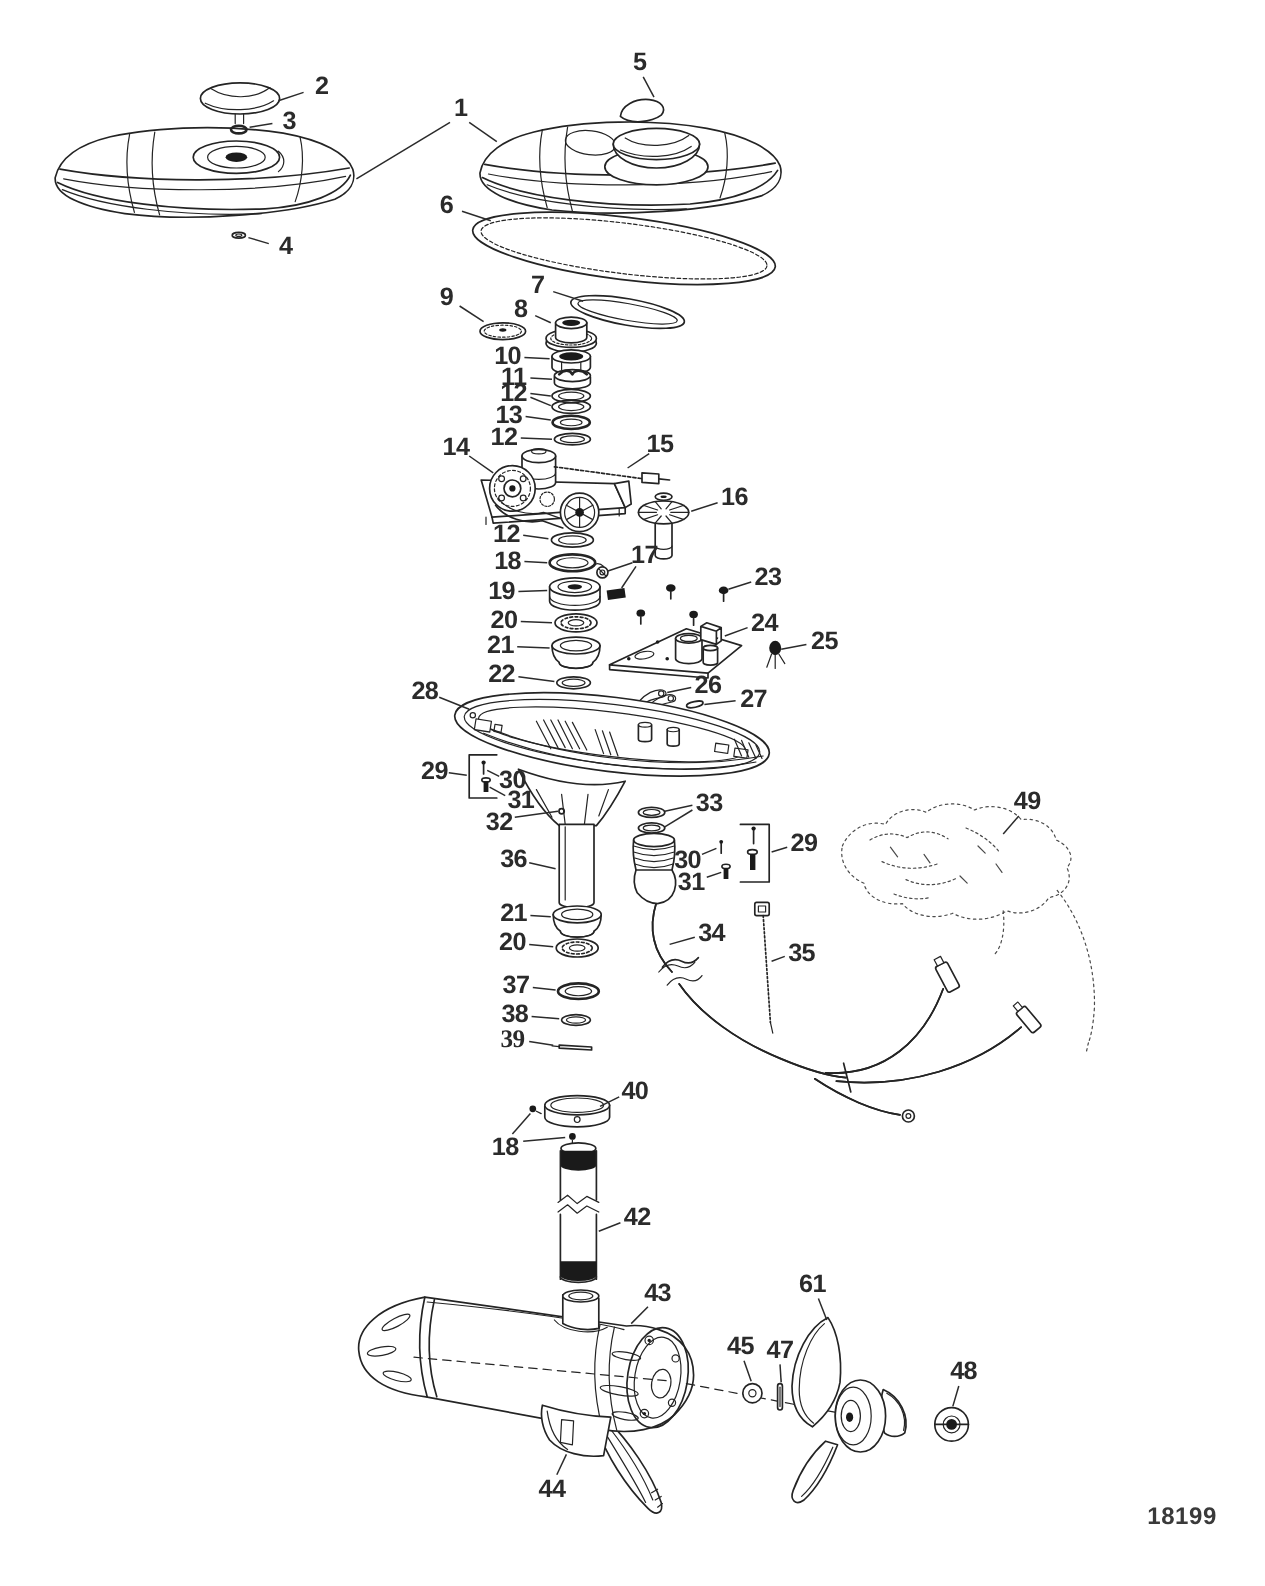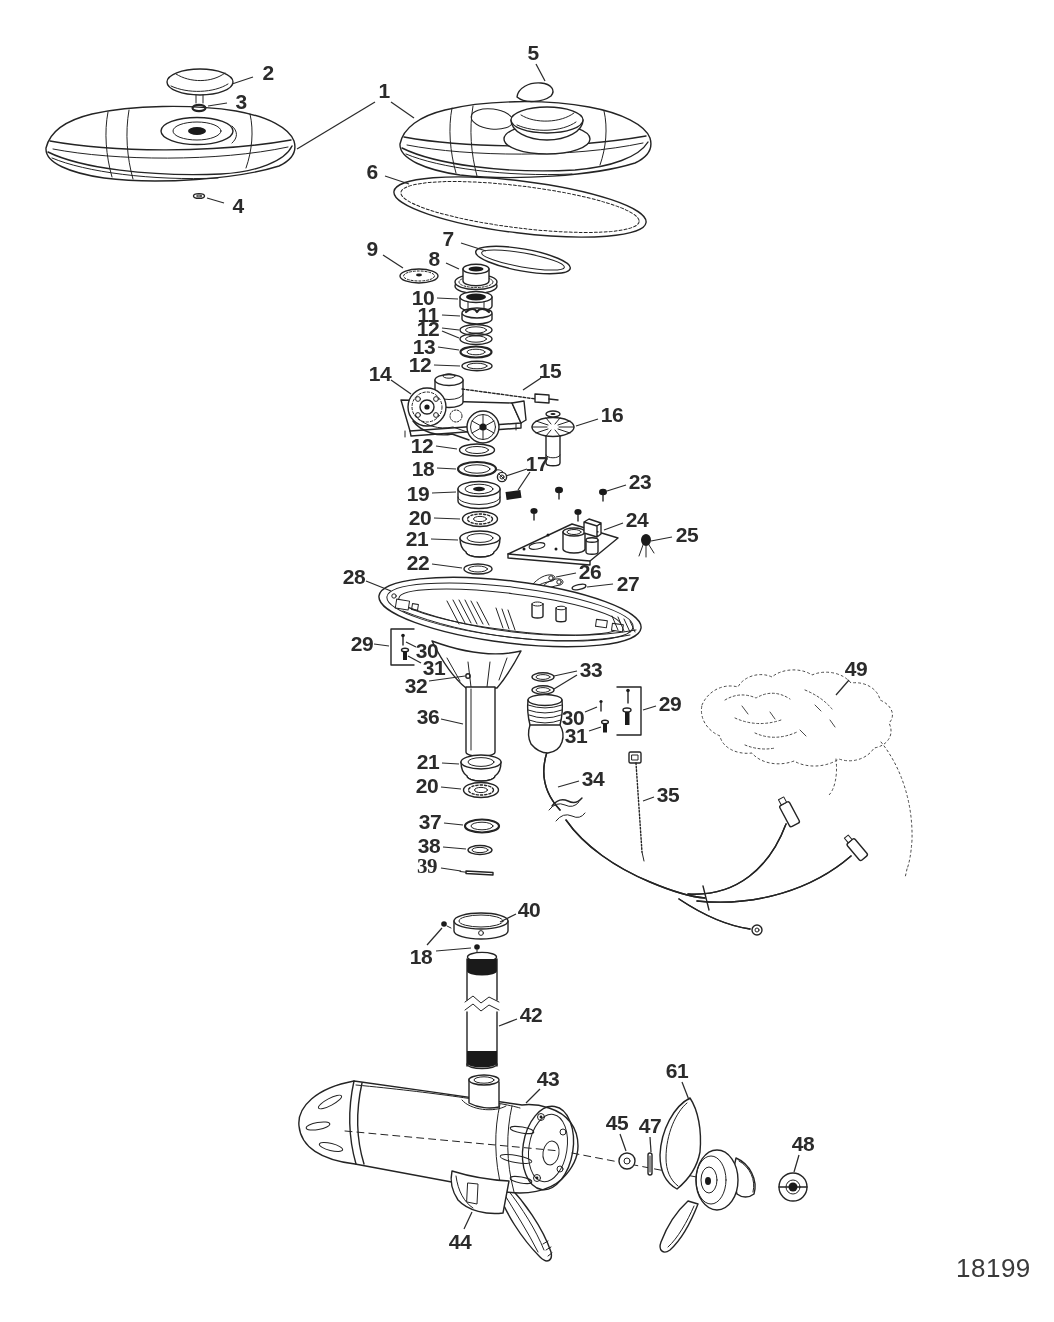--- a/index.html
+++ b/index.html
@@ -10,21 +10,21 @@
   #artwork path,#artwork ellipse,#artwork circle,#artwork line,#artwork rect,#artwork polyline{
     fill:none;stroke:#242424;stroke-width:1.4;stroke-linecap:round;stroke-linejoin:round;}
   #artwork .fw{fill:#ffffff;}
   #artwork .fd{fill:#1a1a1a;stroke:none;}
   #artwork .thin{stroke-width:1;}
   #artwork .thick{stroke-width:2.2;}
   #artwork .sk{stroke:#4a4a4a;stroke-width:1;}
   #leader-lines line{stroke:#2b2b2b;stroke-width:1.25;}
   .callout{position:absolute;transform:translate(-50%,-50%);font-weight:bold;font-size:21px;
     color:#2b2b2b;line-height:1;letter-spacing:-0.5px;white-space:nowrap;}
-  .drawing-number{position:absolute;left:956px;top:1253px;font-weight:normal;font-size:26px;color:#3a3a3a;letter-spacing:0.5px;}
+  .drawing-number{position:absolute;left:956px;top:1253px;font-weight:bold;font-size:20px;color:#3a3a3a;letter-spacing:0.5px;}
 </style>
 </head>
 <body>
 
 <div class="canvas">
 
 <svg id="artwork" class="layer" width="1054" height="1322" viewBox="0 0 1054 1322">
 
   <g>
     <path class="fw" d="M46,148 C50,131 67,120 92,114 C132,105 192,104 236,111 C269,117 289,128 294,141 C297,151 292,160 279,166 C238,179 158,185 104,178 C70,173 45,163 46,148 Z"></path>

